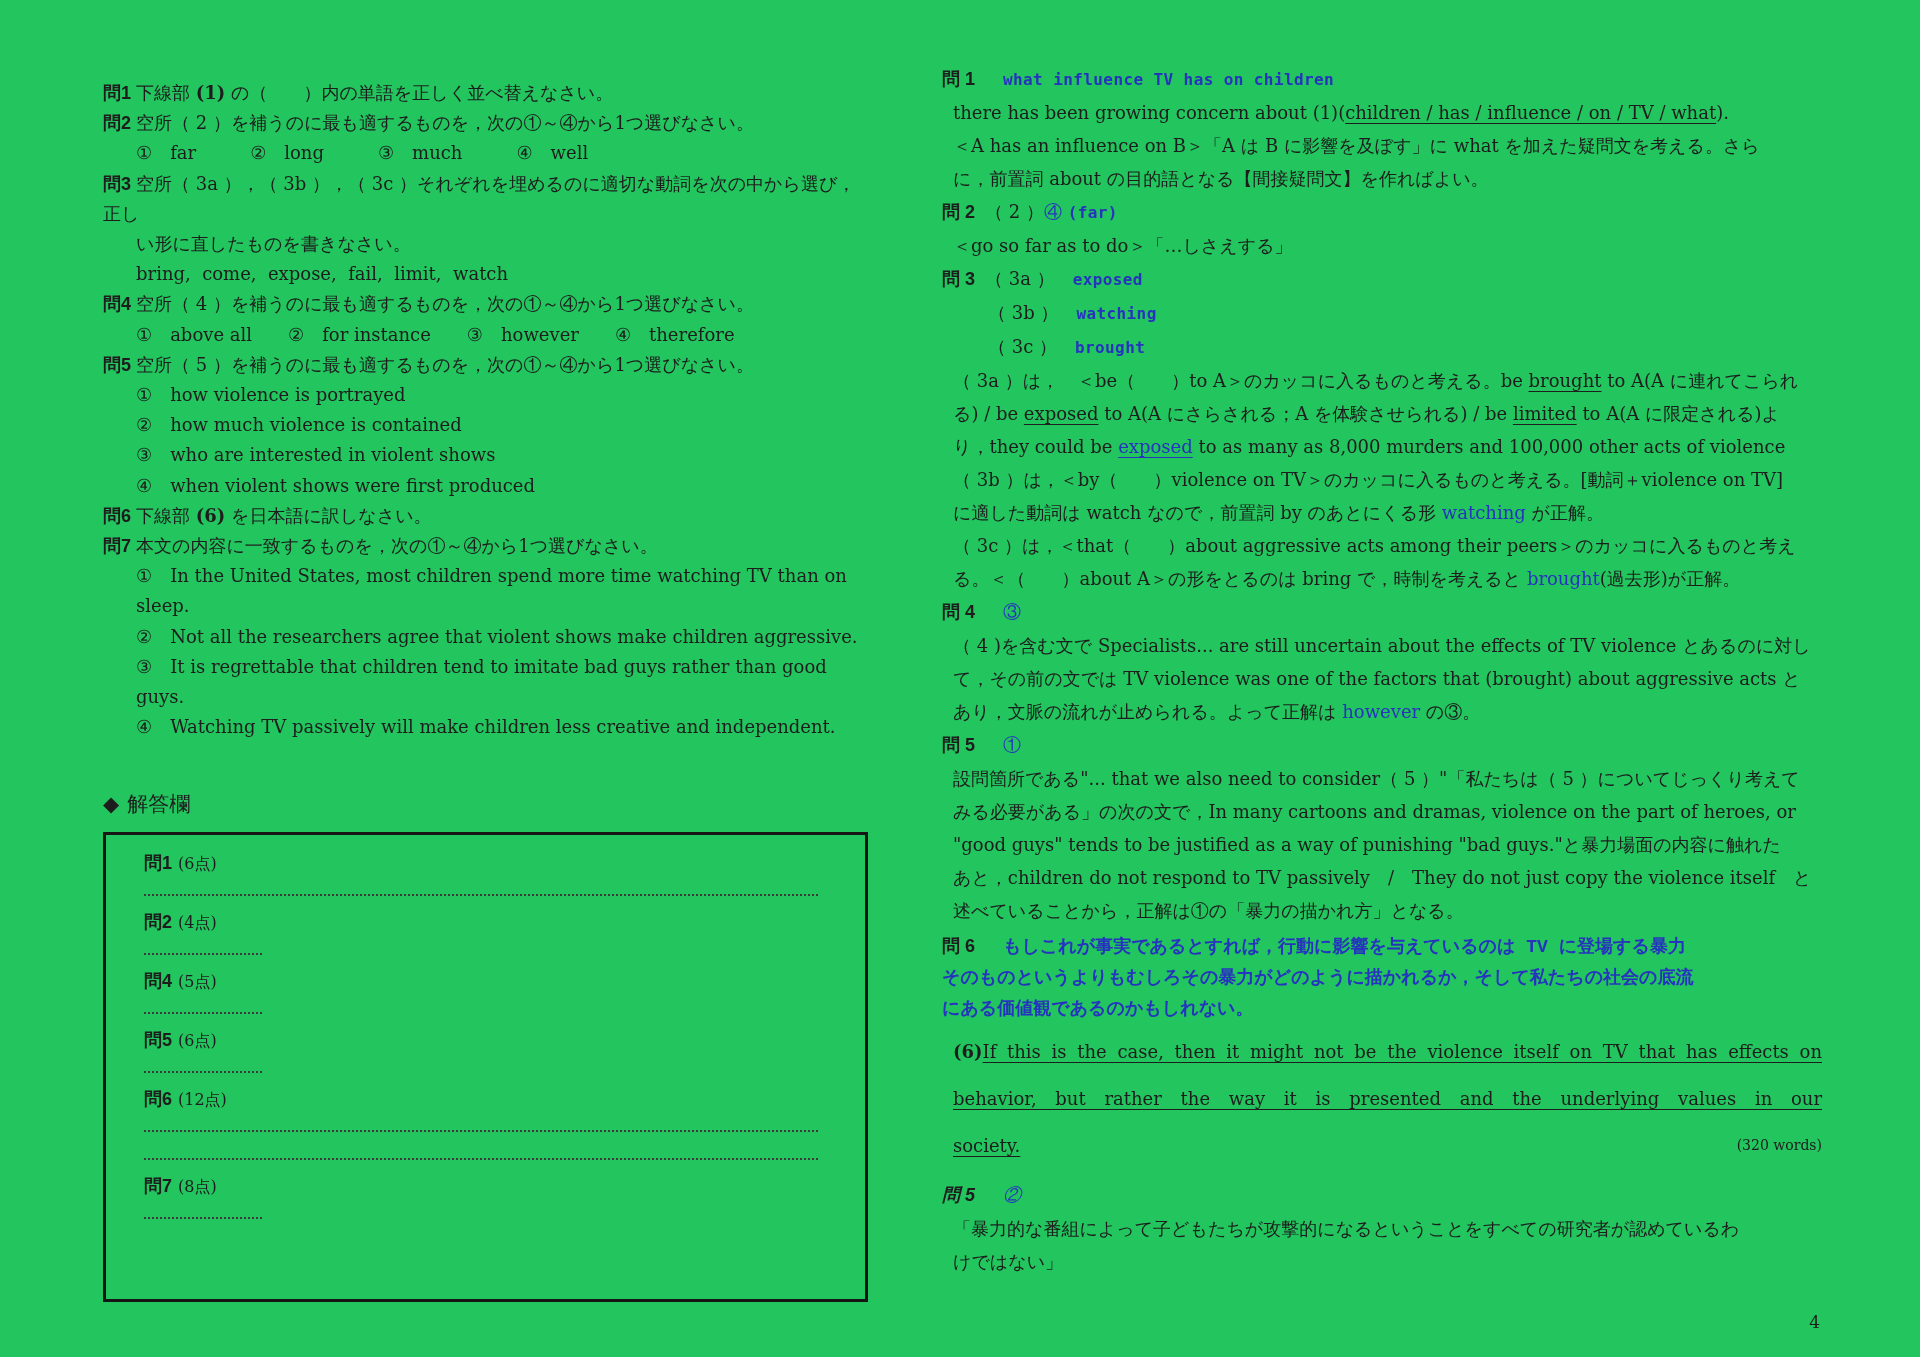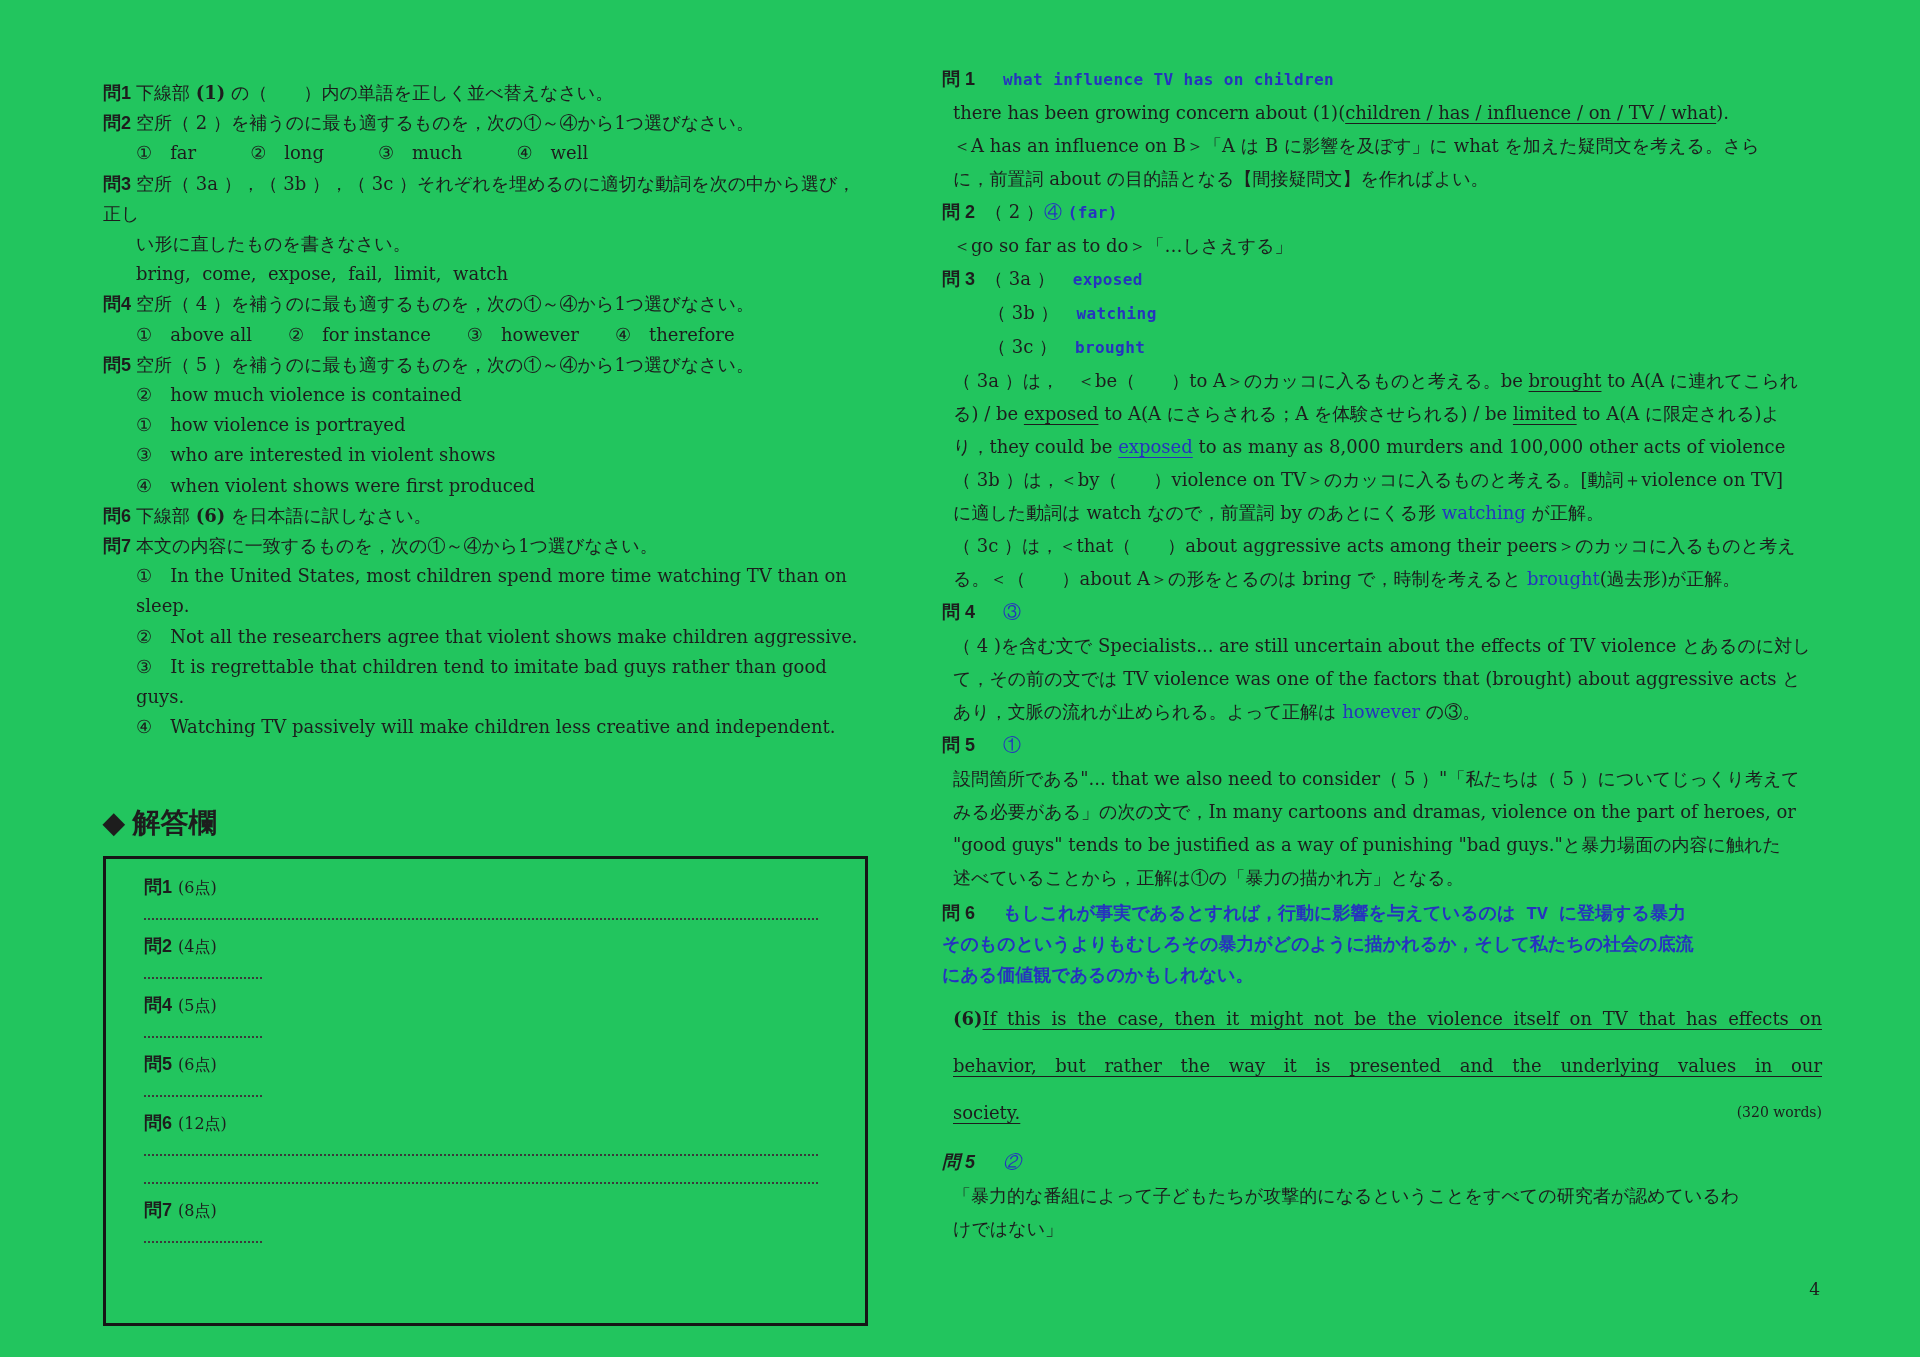--- a/index.html
+++ b/index.html
@@ -39,22 +39,22 @@
   .bd { font-weight: 700; }
   .bl { color: var(--blue); }
   .mb { color: var(--blue); font-family: "DejaVu Sans Mono", monospace;
         font-weight: 700; font-size: 16px; letter-spacing: .4px; }
   .jb { color: var(--blue); font-family: Liberation Mono, monospace; font-weight: 700; }
   .un { text-decoration: underline; text-underline-offset: 4px; }
   .ub { color: var(--blue); text-decoration: underline; text-underline-offset: 4px; }
   .wc { float: right; font-size: 14px; font-family: "DejaVu Serif", serif; }
 
   
-  .ans-title { margin-top: 62px; font-family: "Liberation Sans", sans-serif;
-               font-weight: 700; font-size: 28px; }
+  .ans-title { margin-top: 48px; font-family: "Liberation Sans", sans-serif;
+               font-weight: 400; font-size: 21px; }
   .ans-title .diamond { margin-right: 8px; }
   .ans-box { margin-top: 14px; border: 3px solid #161616;
              padding: 16px 26px 20px 38px; min-height: 470px; }
   .ab-label { line-height: 24px; }
   .ab-q   { font-family: "Liberation Sans", sans-serif; font-weight: 700; font-size: 18px; }
   .ab-pts { font-size: 16px; margin-left: 6px; }
   .dot { border-top: 2px dotted #3a3a3a; height: 0; margin: 18px 0 14px 0; }
   .dot.full  { width: 97%; }
   .dot.short { width: 118px; }
   .dot.d2 { margin-top: 26px; }
@@ -74,22 +74,22 @@
     <div class="qlist">
         <div class="line q"><span class="lb">問1</span><span>下線部 </span><span class="bd">(1)</span><span> の（　　）内の単語を正しく並べ替えなさい。</span></div>
         <div class="line q"><span class="lb">問2</span><span>空所（ 2 ）を補うのに最も適するものを，次の①～④から1つ選びなさい。</span></div>
         <div class="line opt"><span>①　far　　　②　long　　　③　much　　　④　well</span></div>
         <div class="line q"><span class="lb">問3</span><span>空所（ 3a ），（ 3b ），（ 3c ）それぞれを埋めるのに適切な動詞を次の中から選び，正し</span></div>
         <div class="line opt"><span>い形に直したものを書きなさい。</span></div>
         <div class="line opt"><span>bring,  come,  expose,  fail,  limit,  watch</span></div>
         <div class="line q"><span class="lb">問4</span><span>空所（ 4 ）を補うのに最も適するものを，次の①～④から1つ選びなさい。</span></div>
         <div class="line opt"><span>①　above all　　②　for instance　　③　however　　④　therefore</span></div>
         <div class="line q"><span class="lb">問5</span><span>空所（ 5 ）を補うのに最も適するものを，次の①～④から1つ選びなさい。</span></div>
+        <div class="line opt"><span>①　how violence is portrayed</span></div>
         <div class="line opt"><span>②　how much violence is contained</span></div>
-        <div class="line opt"><span>①　how violence is portrayed</span></div>
         <div class="line opt"><span>③　who are interested in violent shows</span></div>
         <div class="line opt"><span>④　when violent shows were first produced</span></div>
         <div class="line q"><span class="lb">問6</span><span>下線部 </span><span class="bd">(6)</span><span> を日本語に訳しなさい。</span></div>
         <div class="line q"><span class="lb">問7</span><span>本文の内容に一致するものを，次の①～④から1つ選びなさい。</span></div>
         <div class="line opt"><span>①　In the United States, most children spend more time watching TV than on sleep.</span></div>
         <div class="line opt"><span>②　Not all the researchers agree that violent shows make children aggressive.</span></div>
         <div class="line opt"><span>③　It is regrettable that children tend to imitate bad guys rather than good guys.</span></div>
         <div class="line opt"><span>④　Watching TV passively will make children less creative and independent.</span></div>
       </div>
 
@@ -145,20 +145,21 @@
         <div class="line b"><span>（ 3c ）は，＜that（　　）about aggressive acts among their peers＞のカッコに入るものと考え</span></div>
         <div class="line b"><span>る。＜（　　）about A＞の形をとるのは bring で，時制を考えると </span><span class="bl">brought</span><span>(過去形)が正解。</span></div>
         <div class="line q"><span class="lb">問 4</span><span>　</span><span class="bl">③</span></div>
         <div class="line b"><span>（ 4 )を含む文で Specialists... are still uncertain about the effects of TV violence とあるのに対し</span></div>
         <div class="line b"><span>て，その前の文では TV violence was one of the factors that (brought) about aggressive acts と</span></div>
         <div class="line b"><span>あり，文脈の流れが止められる。よって正解は </span><span class="bl">however</span><span> の③。</span></div>
         <div class="line q"><span class="lb">問 5</span><span>　</span><span class="bl">①</span></div>
         <div class="line b"><span>設問箇所である"... that we also need to consider（ 5 ）"「私たちは（ 5 ）についてじっくり考えて</span></div>
         <div class="line b"><span>みる必要がある」の次の文で，In many cartoons and dramas, violence on the part of heroes, or</span></div>
         <div class="line b"><span>"good guys" tends to be justified as a way of punishing "bad guys."と暴力場面の内容に触れた</span></div>
+        <div class="line b"><span>あと，children do not respond to TV passively　/　They do not just copy the violence itself　と</span></div>
         <div class="line b"><span>述べていることから，正解は①の「暴力の描かれ方」となる。</span></div>
         <div class="line q jbl mt4"><span class="lb">問 6</span><span class="jb">　もしこれが事実であるとすれば，行動に影響を与えているのは TV に登場する暴力</span></div>
         <div class="line jbl"><span class="jb">そのものというよりもむしろその暴力がどのように描かれるか，そして私たちの社会の底流</span></div>
         <div class="line jbl"><span class="jb">にある価値観であるのかもしれない。</span></div>
         <div class="line eng mt4"><span class="bd">(6)</span><span class="un">If this is the case, then it might not be the violence itself on TV that has effects on</span></div>
         <div class="line eng"><span class="un">behavior, but rather the way it is presented and the underlying values in our</span></div>
         <div class="line engl"><span class="un">society.</span><span class="wc">(320 words)</span></div>
         <div class="line q mt14"><span class="lb">問 5</span><span>　</span><span class="bl">②</span></div>
         <div class="line b"><span>「暴力的な番組によって子どもたちが攻撃的になるということをすべての研究者が認めているわ</span></div>
         <div class="line b"><span>けではない」</span></div>

